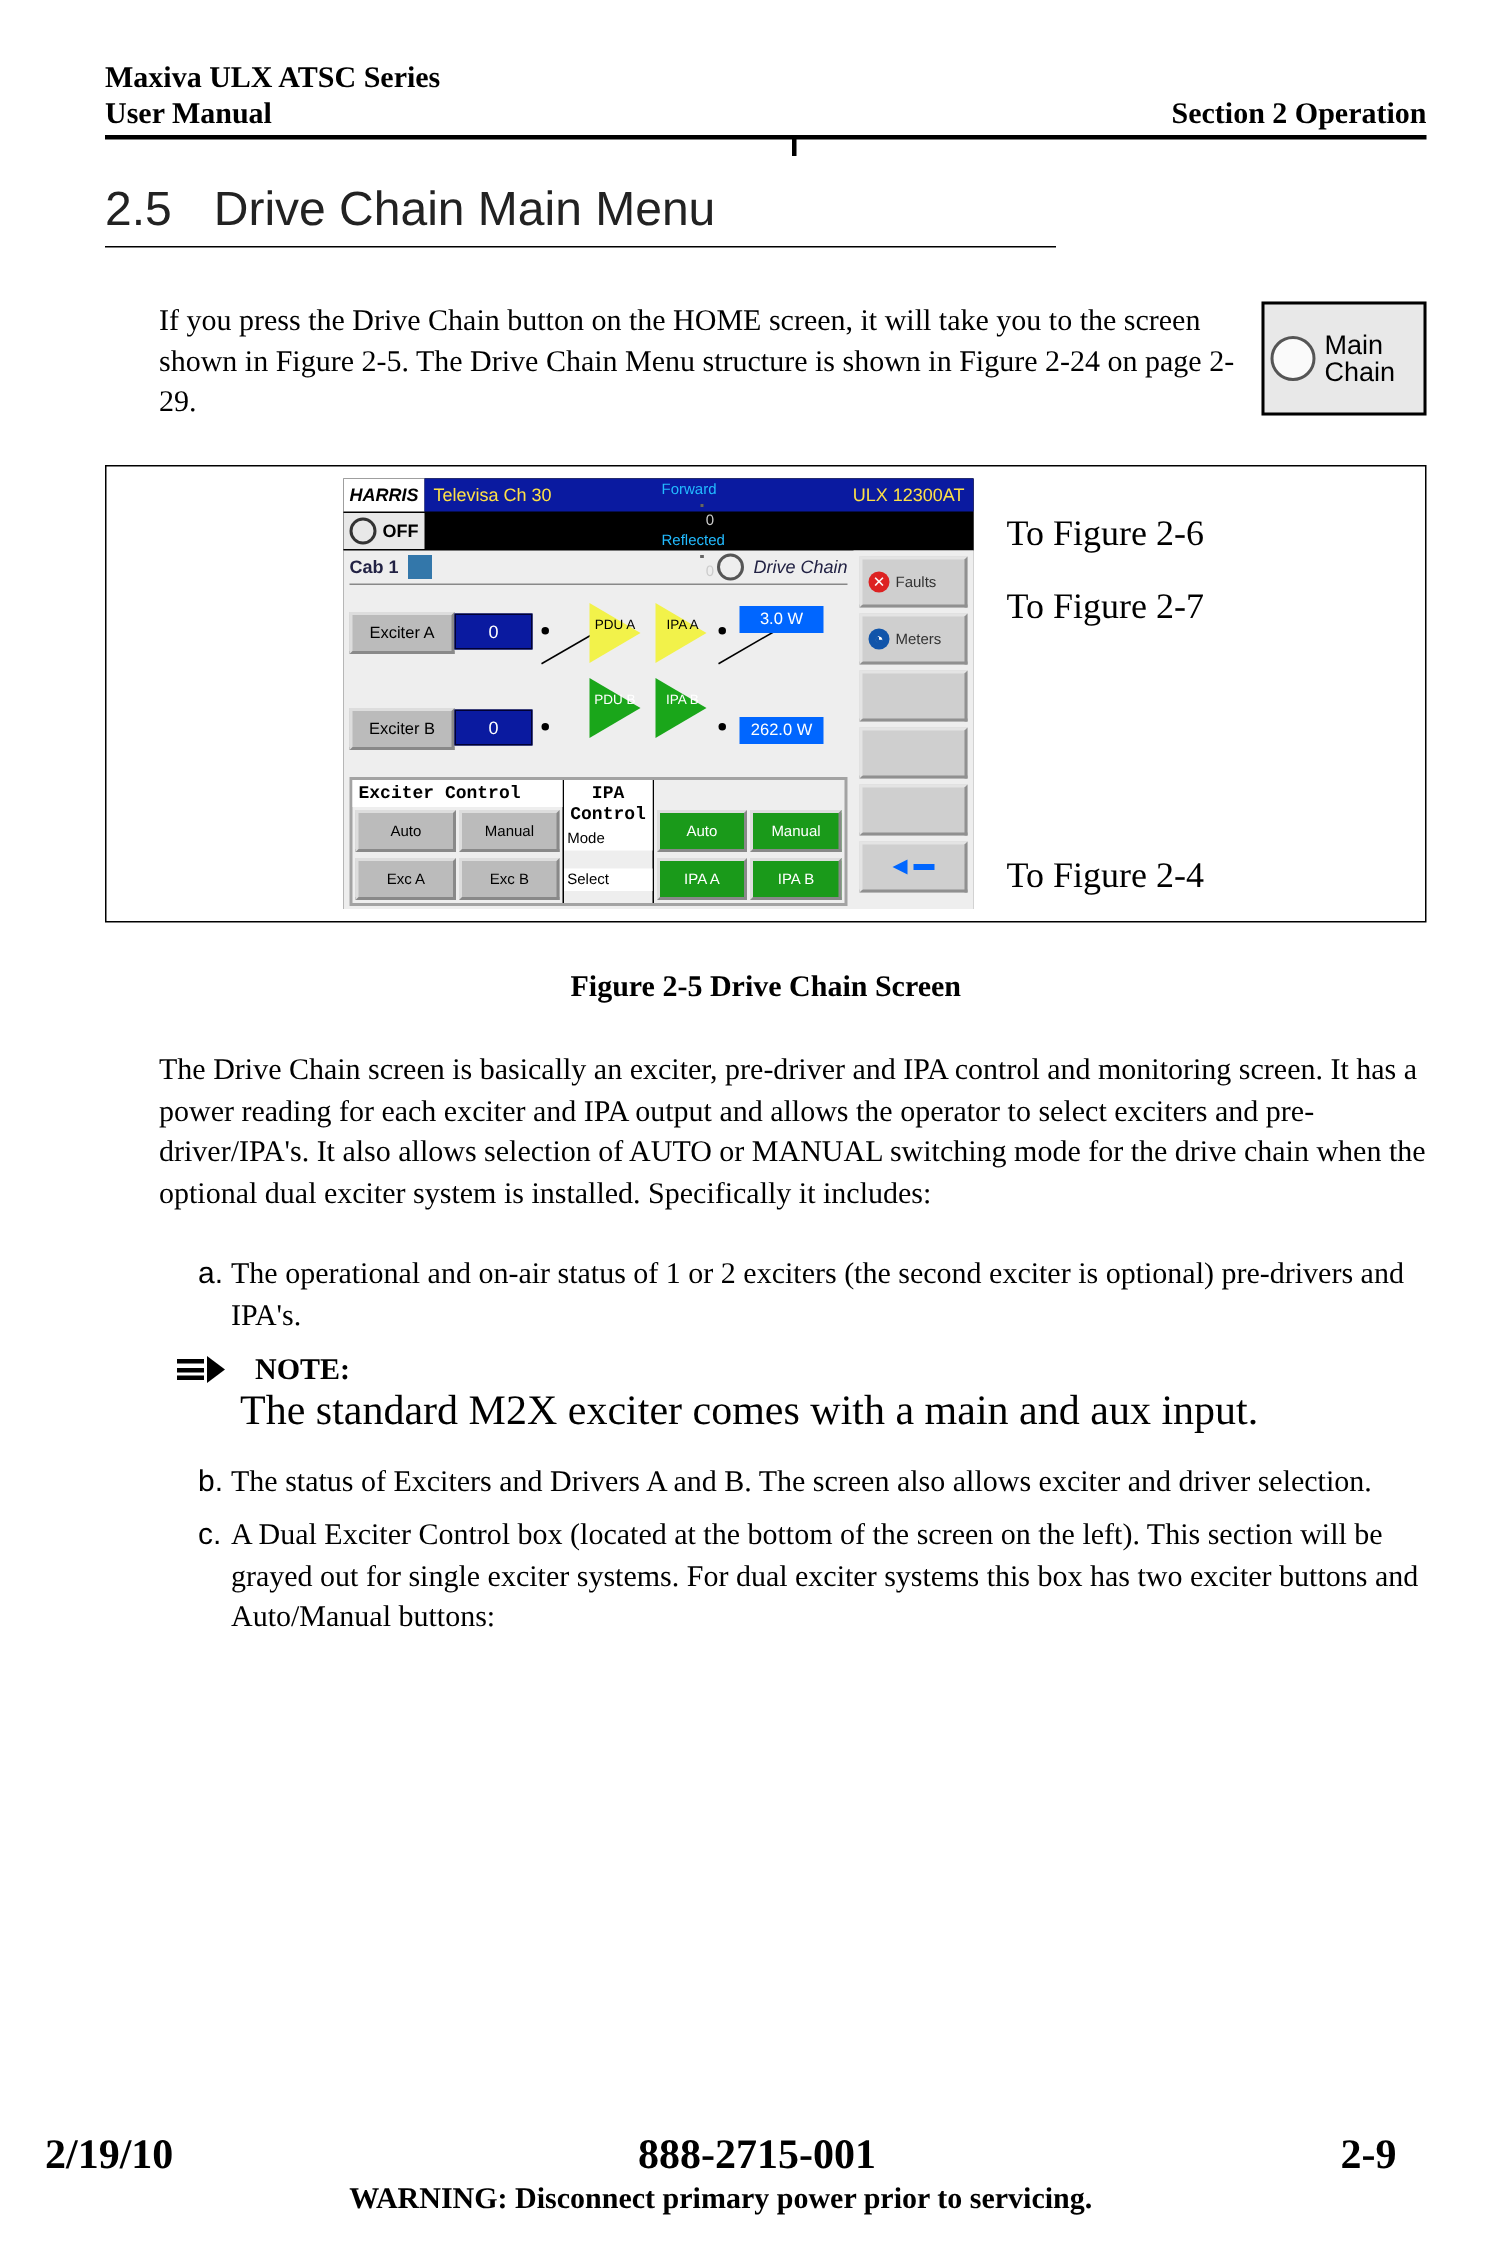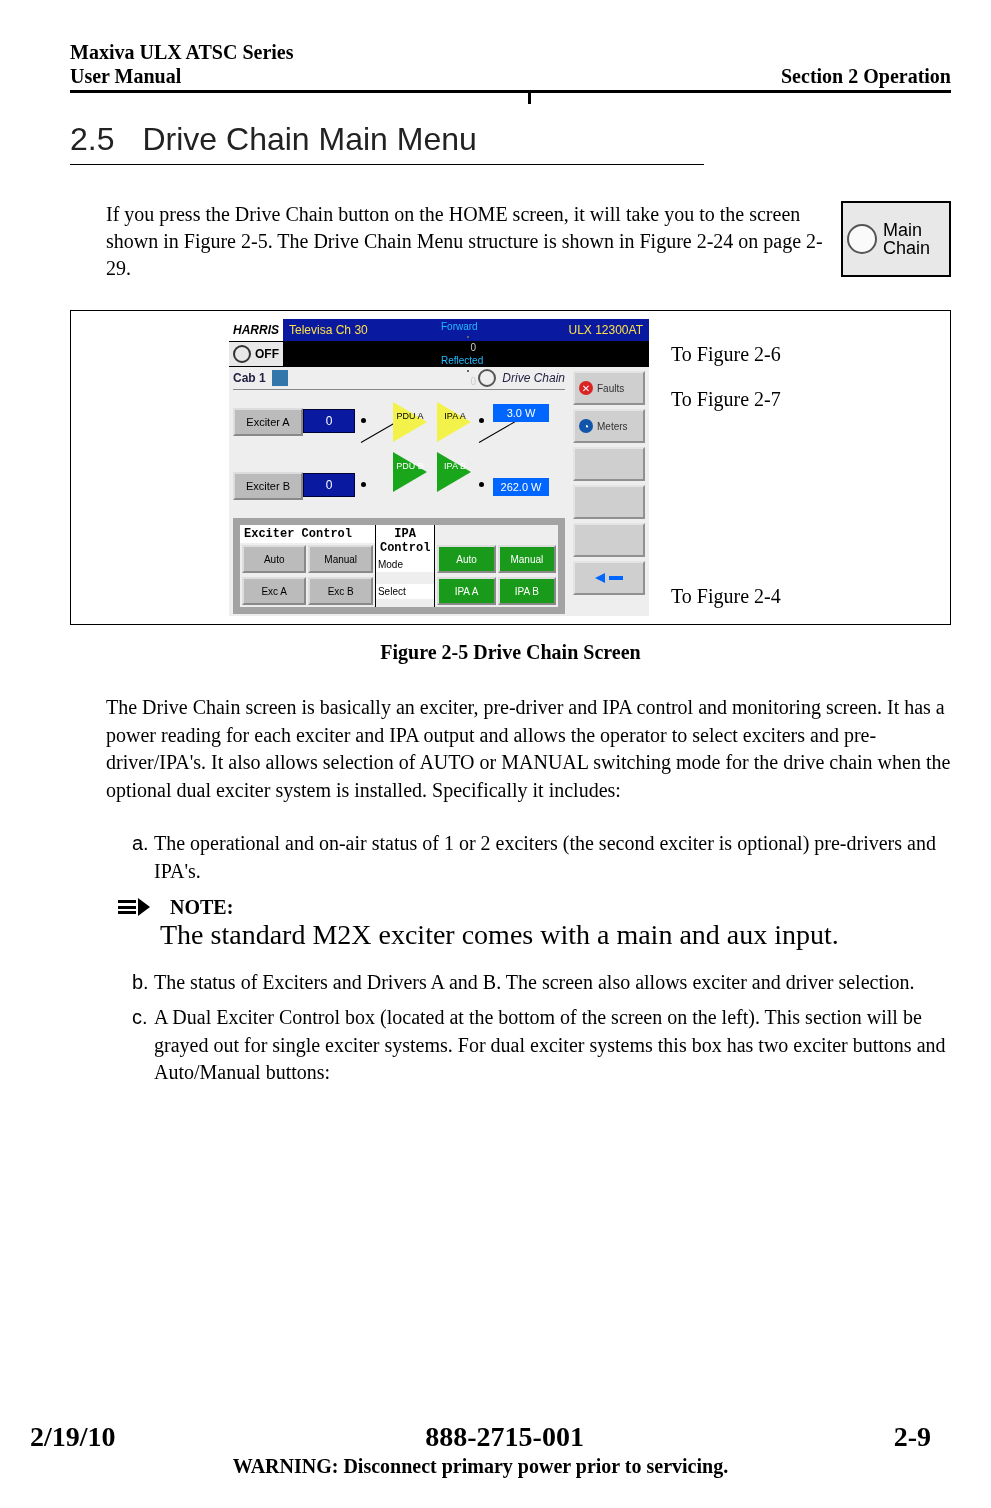--- a/index.html
+++ b/index.html
@@ -94,21 +94,21 @@
     height:26px;
     border:2px solid #555;
     border-radius:50%;
     background:#fafafa;
     flex-shrink:0;
   }
   .drive-chip .chip-lines{ display:flex; flex-direction:column; line-height:1.0;}
 
   .figure-box {
     border:1.5px solid #000;
-    margin: 0 0 16px 0;
+    margin: 0 0 32px 0;
     padding:8px;
     display:flex;
     align-items:stretch;
     gap:12px;
   }
   .screen {
     margin-left:150px;
     width:420px;
     background:#000;
     font-family: Arial, sans-serif;
@@ -176,21 +176,21 @@
   .exbtn{ position:absolute; width:66px; height:24px; background:#bbb; border:2px outset #ddd; font-size:11px; display:flex; align-items:center; justify-content:center;}
   .bluebox{ position:absolute; width:50px; height:22px; background:#0a1aa0; color:#fff; display:flex; align-items:center; justify-content:center; font-size:12px; border:1px solid #003;}
   .tri{ position:absolute; width:0;height:0; }
   .tri.yel{ border-top:20px solid transparent; border-bottom:20px solid transparent; border-left:34px solid #f2f24a;}
   .tri.grn{ border-top:20px solid transparent; border-bottom:20px solid transparent; border-left:34px solid #1aa61a;}
   .trilabel{ position:absolute; font-size:9px; color:#000; text-align:center; width:30px; line-height:1.0;}
   .pwrblue{ position:absolute; width:56px; height:18px; background:#06f; color:#fff; font-size:11px; display:flex; align-items:center; justify-content:center;}
   .sw{ position:absolute; width:42px;border-top:1px solid #000; transform-origin:left center;}
   .dot{position:absolute;width:5px;height:5px;background:#000;border-radius:50%;}
 
-  .ctrl-row{ display:flex; border:7px solid #a3a3a3; margin-top:4px;}
+  .ctrl-row{ display:flex; border:2px solid #a3a3a3; margin-top:4px;}
   .ctrl-col{ flex:1; border-right:1px solid #000;}
   .ctrl-col:last-child{border-right:0;}
   .ctrl-head{ font-weight:bold; font-family:"Courier New", monospace; font-size:12px; padding:2px 4px; background:#fff;}
   .ctrl-sub{ font-size:10px; font-family: Arial; padding:2px 2px; background:#fff;}
   .btnrow{ display:flex; gap:2px; padding:2px;}
   .greybtn{ flex:1; height:24px; background:#bbb; border:2px outset #ddd; font-size:10px; display:flex;align-items:center;justify-content:center;}
   .greybtn.green{ background:#1a9a1a; color:#fff;}
 
   .sidepanel{
     width:72px; display:flex; flex-direction:column; gap:4px; padding:4px; background:#eee;
@@ -200,21 +200,21 @@
   .sidebtn .circ.red{ background:#d22; color:#fff; font-size:10px; display:flex;align-items:center;justify-content:center;}
   .sidebtn .circ.blue{ background:#15a; color:#fff; font-size:10px; display:flex;align-items:center;justify-content:center;}
   .sidebtn.empty{ background:#cfcfcf;}
   .sidebtn.back{ justify-content:center;}
   .back-arrow{ width:0;height:0;border-top:5px solid transparent;border-bottom:5px solid transparent;border-right:10px solid #06f;}
   .back-stem{ width:14px;height:4px;background:#06f;}
 
   .annos{
     display:flex; flex-direction:column; justify-content:space-between;
     padding:24px 0 8px 10px;
-    font-size:20px;
+    font-size:24px;
     font-family:"Times New Roman", serif;
   }
   .annos .a{ margin-bottom:22px;}
 
   .fig-caption{
     text-align:center;
     font-weight:bold;
     font-size:20px;
     margin: 10px 0 30px 0;
   }

